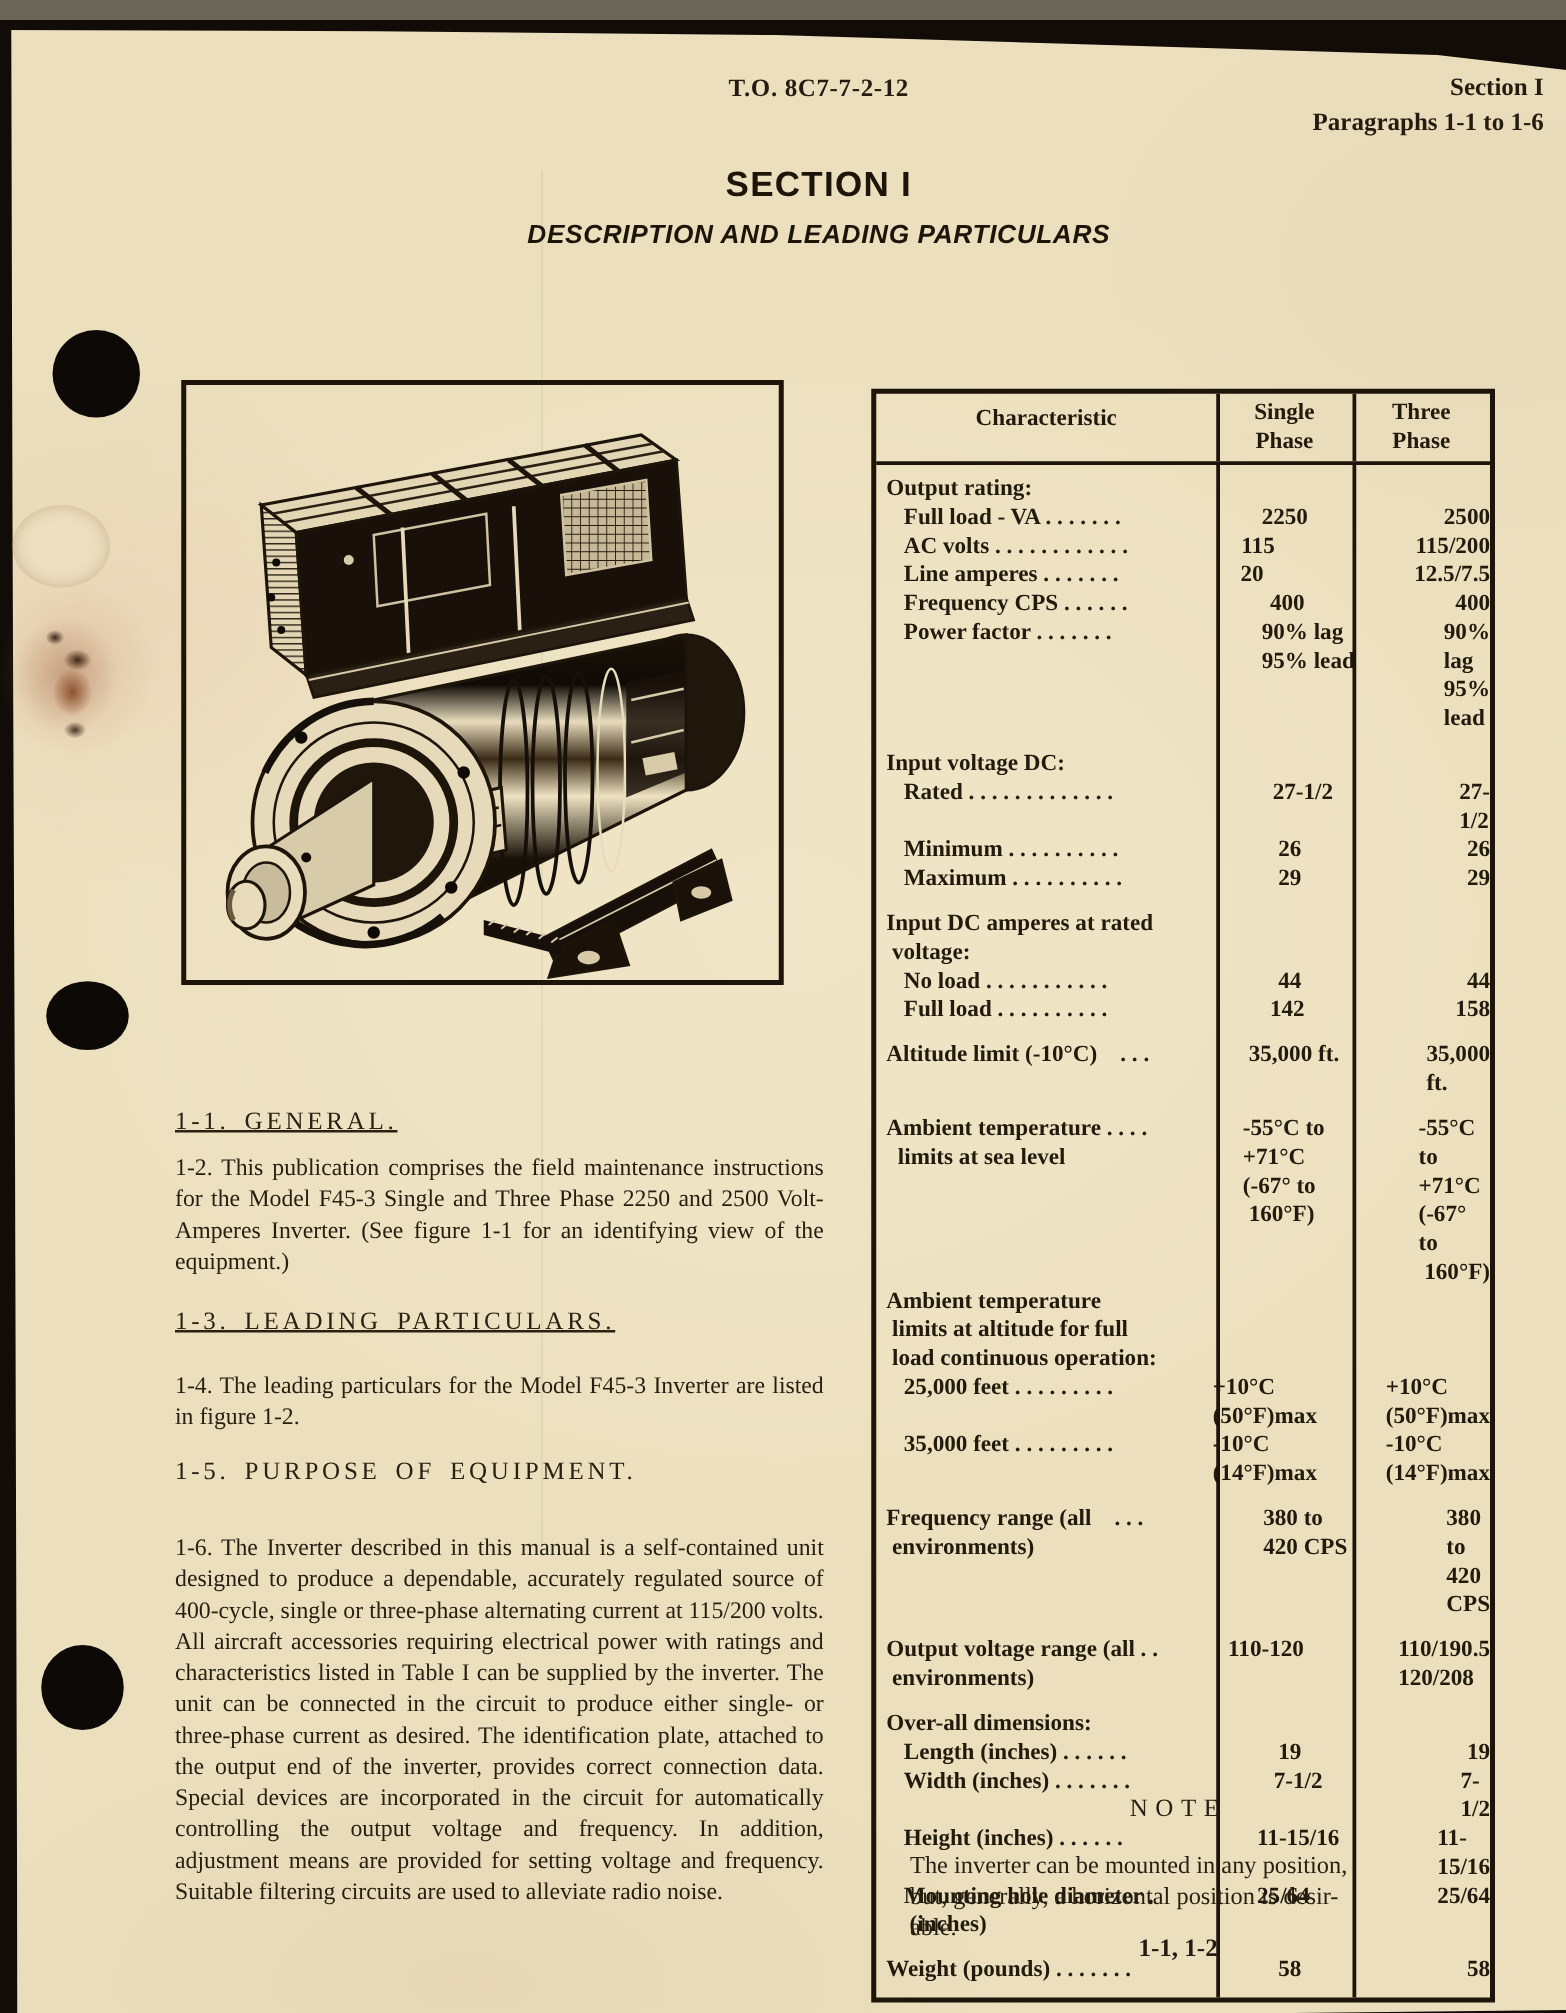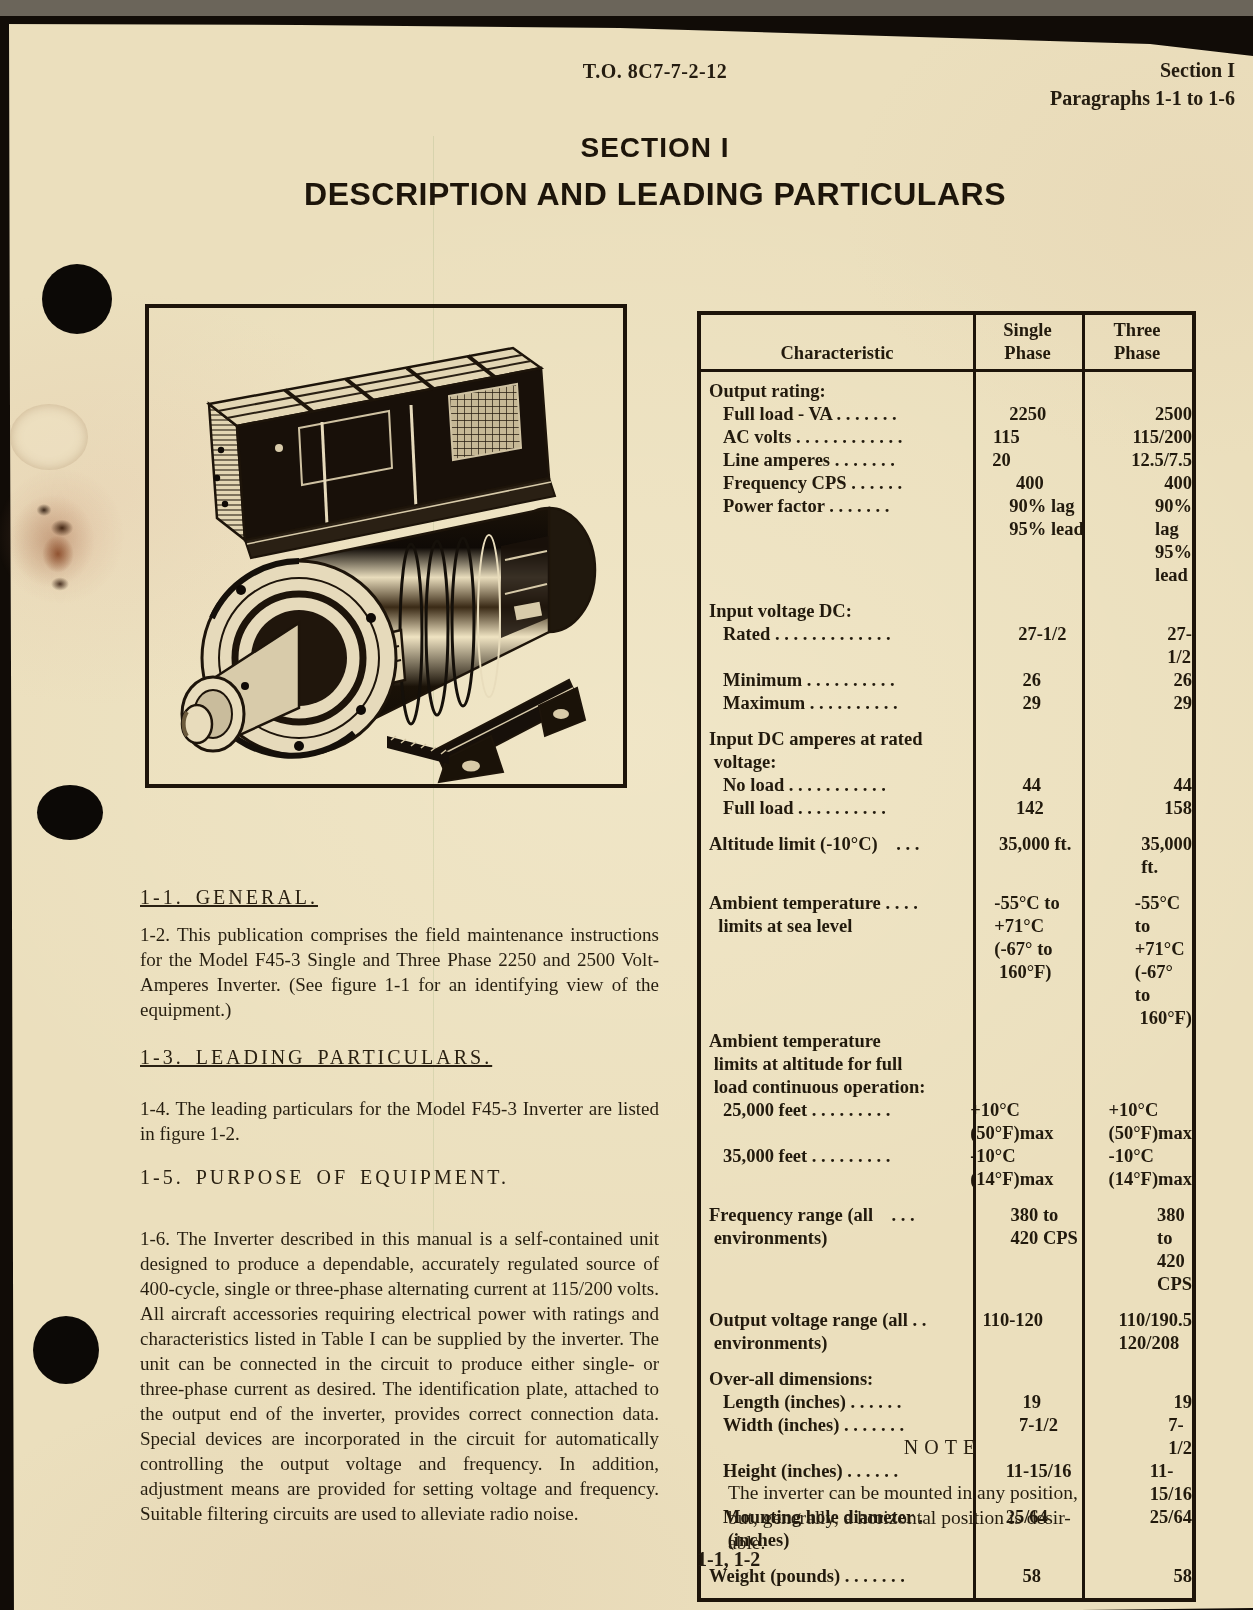--- a/index.html
+++ b/index.html
@@ -43,21 +43,21 @@
   .crease{position:absolute;left:433px;top:120px;width:1px;height:1100px;background:rgba(130,160,100,0.18);}
 
   
   .hdr-center{position:absolute;left:140px;top:44px;width:1030px;text-align:center;
     font-size:20px;font-weight:bold;letter-spacing:0.5px;}
   .hdr-right{position:absolute;right:18px;top:40px;width:340px;text-align:right;
     font-size:20px;font-weight:bold;line-height:28px;}
   .title{position:absolute;left:140px;width:1030px;text-align:center;
     font-family:"Liberation Sans", sans-serif;font-weight:bold;color:#1d150a;}
   .title-1{top:116px;font-size:28px;letter-spacing:1px;}
-  .title-2{top:160px;font-size:32px;letter-spacing:0.5px;}
+  .title-2{top:160px;font-size:21px;letter-spacing:0.5px;font-style:italic;}
 
   
   .figbox{position:absolute;left:145px;top:288px;width:474px;height:476px;
     border:4px solid #1d140a;}
   .fig1-caption{position:absolute;left:140px;top:782px;width:517px;text-align:center;
     font-size:20px;line-height:26px;white-space:pre-line;}
 
   
   .shead{position:absolute;left:140px;font-size:20px;letter-spacing:3px;word-spacing:4px;color:#2a2112;}
   .h11{top:870px;text-decoration:underline;} .h13{top:1030px;text-decoration:underline;} .h15{top:1150px;}
@@ -65,38 +65,38 @@
     text-align:justify;color:#261e10;}
   .p12{top:906px;} .p14{top:1080px;} .p16{top:1210px;}
 
   
   .ltable{position:absolute;left:697px;top:295px;width:491px;border:4px solid #1d140a;
     font-size:18.5px;line-height:23px;font-weight:bold;color:#221a0d;}
   .thead{position:relative;display:flex;height:54px;border-bottom:3px solid #1d140a;}
   .tbody{position:relative;padding:8px 0 10px 0;}
   .vline{position:absolute;top:0;bottom:0;width:3px;background:#1d140a;}
   .vl-1{left:272px;} .vl-2{left:381px;}
-  .thead .hc1{width:272px;display:flex;align-items:flex-end;justify-content:center;padding-bottom:4px;}
+  .thead .hc1{width:272px;display:flex;align-items:flex-end;justify-content:center;padding-bottom:22px;}
   .thead .hc2{width:109px;display:flex;align-items:center;justify-content:center;text-align:center;white-space:pre-line;}
   .thead .hc3{flex:1;display:flex;align-items:center;justify-content:center;text-align:center;white-space:pre-line;}
   .trow{display:flex;gap:44px;}
   .trow.spacer{height:13px;}
   .cell{white-space:pre-line;}
   .c1{width:264px;padding-left:8px;}
   .c1.ind{width:250px;padding-left:22px;}
   .c2{width:98px;padding-left:11px;}
   .c3{flex:1;padding-left:11px;}
   .fig2-caption{position:absolute;left:697px;top:1350px;width:491px;text-align:center;font-size:20px;}
 
   
   .note-title{position:absolute;left:697px;top:1420px;width:491px;text-align:center;
     font-size:20px;letter-spacing:6px;color:#2a2112;}
   .note-body{position:absolute;left:728px;top:1464px;width:440px;font-size:19.5px;line-height:25px;
     white-space:pre-line;color:#261e10;}
-  .footer-pn{position:absolute;left:697px;top:1532px;width:491px;text-align:left;
+  .footer-pn{position:absolute;left:697px;top:1532px;width:491px;text-align:center;
     font-size:20px;font-weight:bold;}
 </style>
 </head>
 <body>
 
 <div class="page">
 
   <div class="edge edge-top"></div>
   <div class="edge edge-bottom"></div>
   <div class="edge edge-left"></div>

